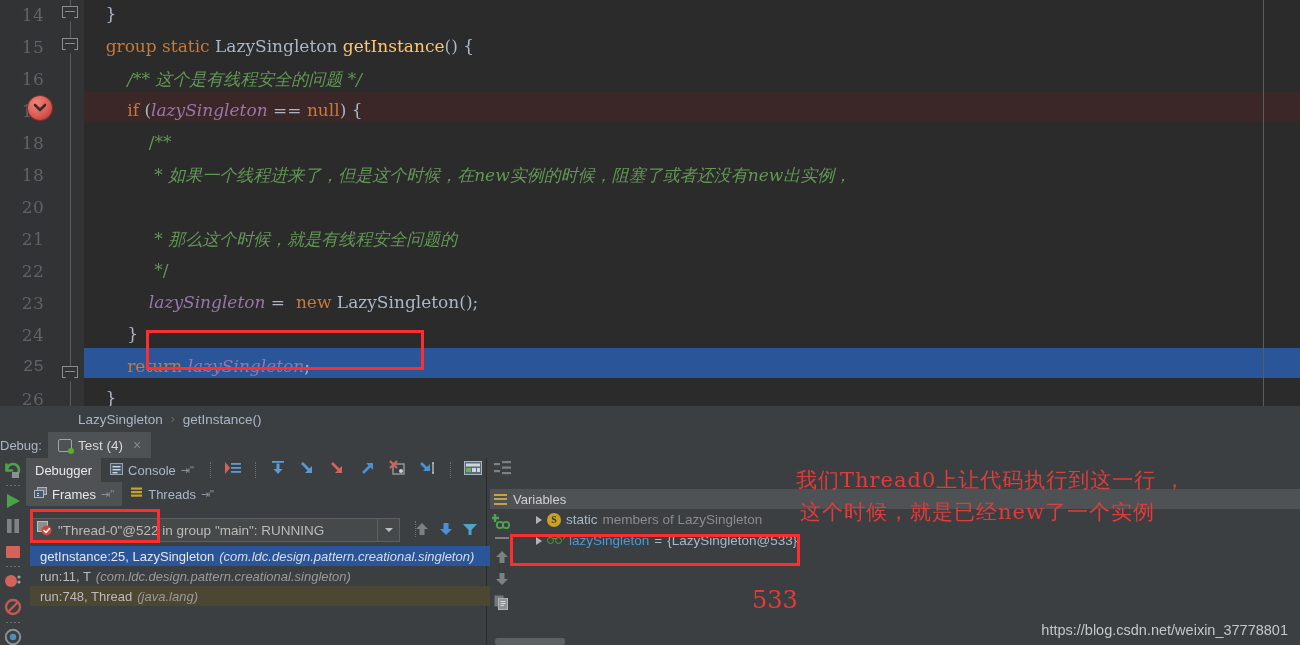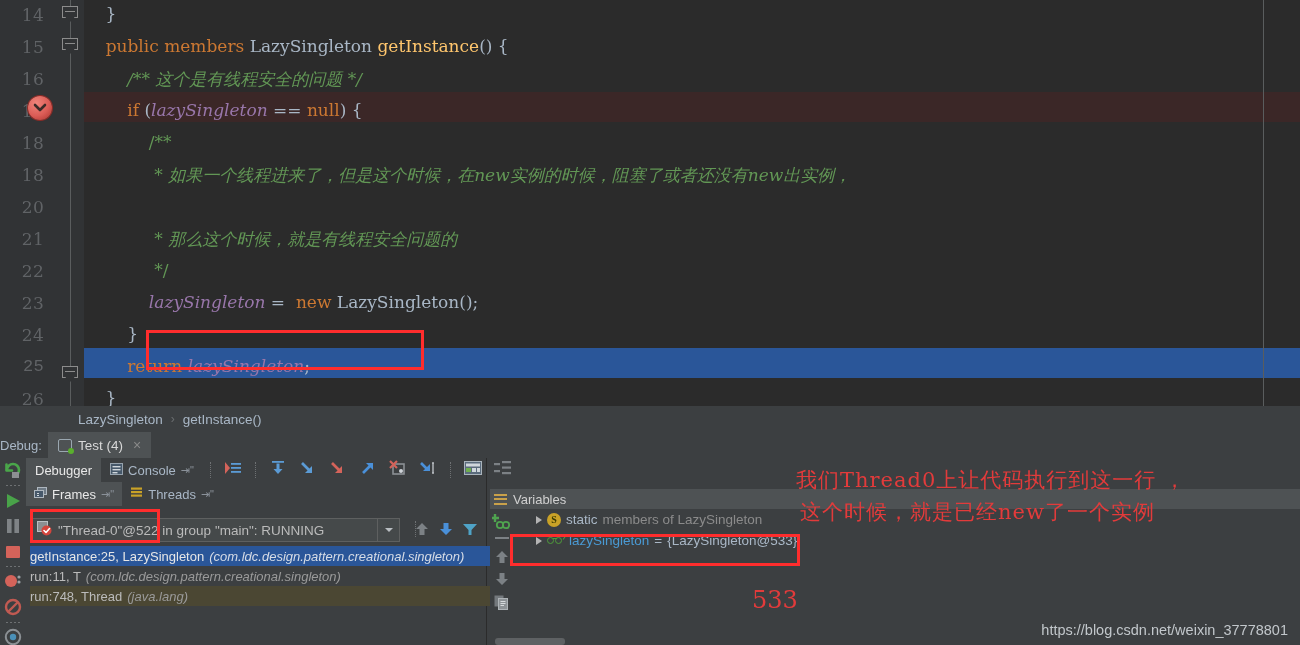--- a/index.html
+++ b/index.html
@@ -174,21 +174,21 @@
     position: absolute; right: 0; top: 0; width: 22px; height: 22px;
     background: #45494a; border-left: 1px solid #5e6060;
     display: flex; align-items: center; justify-content: center;
   }
 
   .frame-list {
     position: absolute; left: 30px; top: 546px; width: 460px; height: 82px;
   }
   .frame-row {
     height: 20px; display: flex; align-items: center; gap: 0;
-    font-size: 13px; color: #bbbbbb; white-space: nowrap;
+    padding-left: 10px; font-size: 13px; color: #bbbbbb; white-space: nowrap;
   }
   .frame-row.sel { background: #2a5699; color: #e6e6e6; }
   .frame-row.mid { background: #4b4733; }
   .frame-row .pkg { color: #9a9a9a; font-style: italic; margin-left: 5px; }
   .frame-row.sel .pkg { color: #d6dce6; }
 
   .vsplit {
     position: absolute; left: 486px; top: 458px; width: 1px; height: 187px;
     background: #2b2b2b;
   }
@@ -313,21 +313,21 @@
     <div class="bpicon" id="bp-icon" style="top: 96px;">
       <svg width="16" height="14" viewBox="0 0 16 14">
         <path d="M3 4 L8 9 L13 4" stroke="#3b2b28" stroke-width="2.6" fill="none" stroke-linecap="round" stroke-linejoin="round"></path>
       </svg>
     </div>
 
     <div class="marginline"></div>
 
     <div class="codearea" id="codearea">
         <div class="cl" style="top: 4px; left: 0px;"><span class="pun">    }</span></div>
-        <div class="cl" style="top: 36px; left: 0px;"><span class="pun">    </span><span class="kw">public members </span><span class="pun">LazySingleton </span><span class="mth">getInstance</span><span class="pun">() {</span></div>
+        <div class="cl" style="top: 36px; left: 0px;"><span class="pun">    </span><span class="kw">group static </span><span class="pun">LazySingleton </span><span class="mth">getInstance</span><span class="pun">() {</span></div>
         <div class="cl" style="top: 68px; left: 0px;"><span class="cmt">        /** 这个是有线程安全的问题 */</span></div>
         <div class="cl" style="top: 100px; left: 0px;"><span class="pun">        </span><span class="kw">if </span><span class="pun">(</span><span class="fld">lazySingleton</span><span class="pun"> == </span><span class="kw">null</span><span class="pun">) {</span></div>
         <div class="cl" style="top: 132px; left: 0px;"><span class="cmt2">            /**</span></div>
         <div class="cl" style="top: 164px; left: 0px;"><span class="cmt">             * 如果一个线程进来了，但是这个时候，在new实例的时候，阻塞了或者还没有new出实例，</span></div>
         <div class="cl" style="top: 228px; left: 0px;"><span class="cmt">             * 那么这个时候，就是有线程安全问题的</span></div>
         <div class="cl" style="top: 260px; left: 0px;"><span class="cmt2">             */</span></div>
         <div class="cl" style="top: 292px; left: 0px;"><span class="pun">            </span><span class="fld">lazySingleton</span><span class="pun"> =  </span><span class="kw">new </span><span class="pun">LazySingleton();</span></div>
         <div class="cl" style="top: 324px; left: 0px;"><span class="pun">        }</span></div>
         <div class="cl" style="top: 356px; left: 0px;"><span class="pun">        </span><span class="kw">return </span><span class="fld">lazySingleton</span><span class="pun">;</span></div>
         <div class="cl" style="top: 388px; left: 0px;"><span class="pun">    }</span></div>

